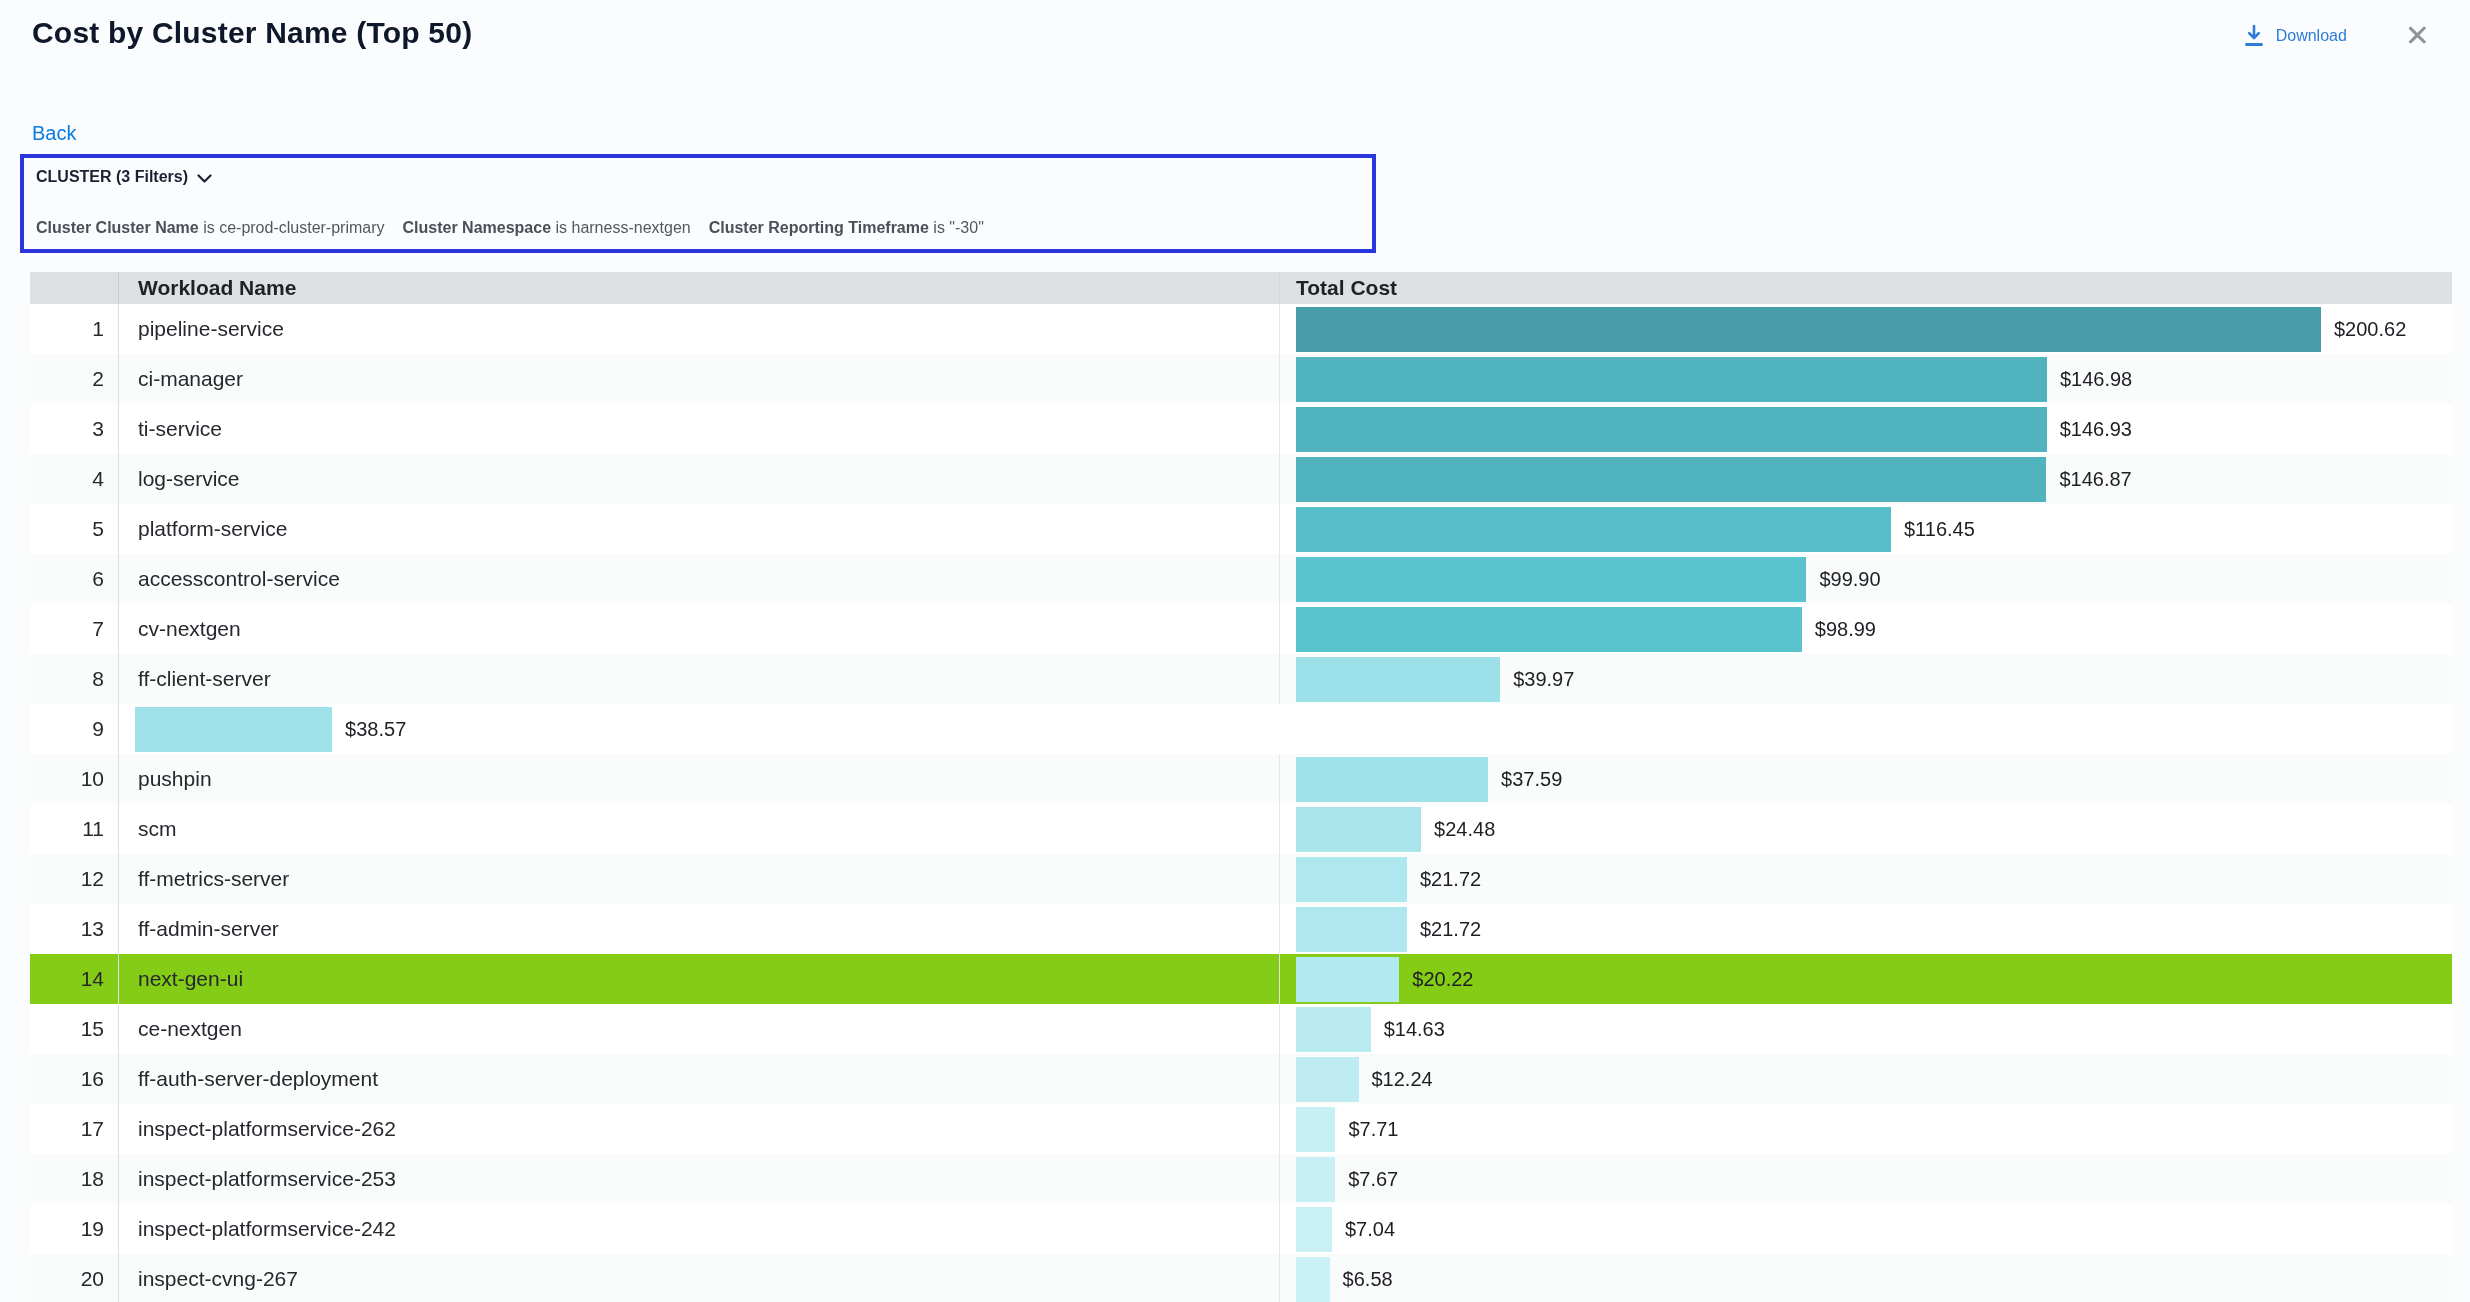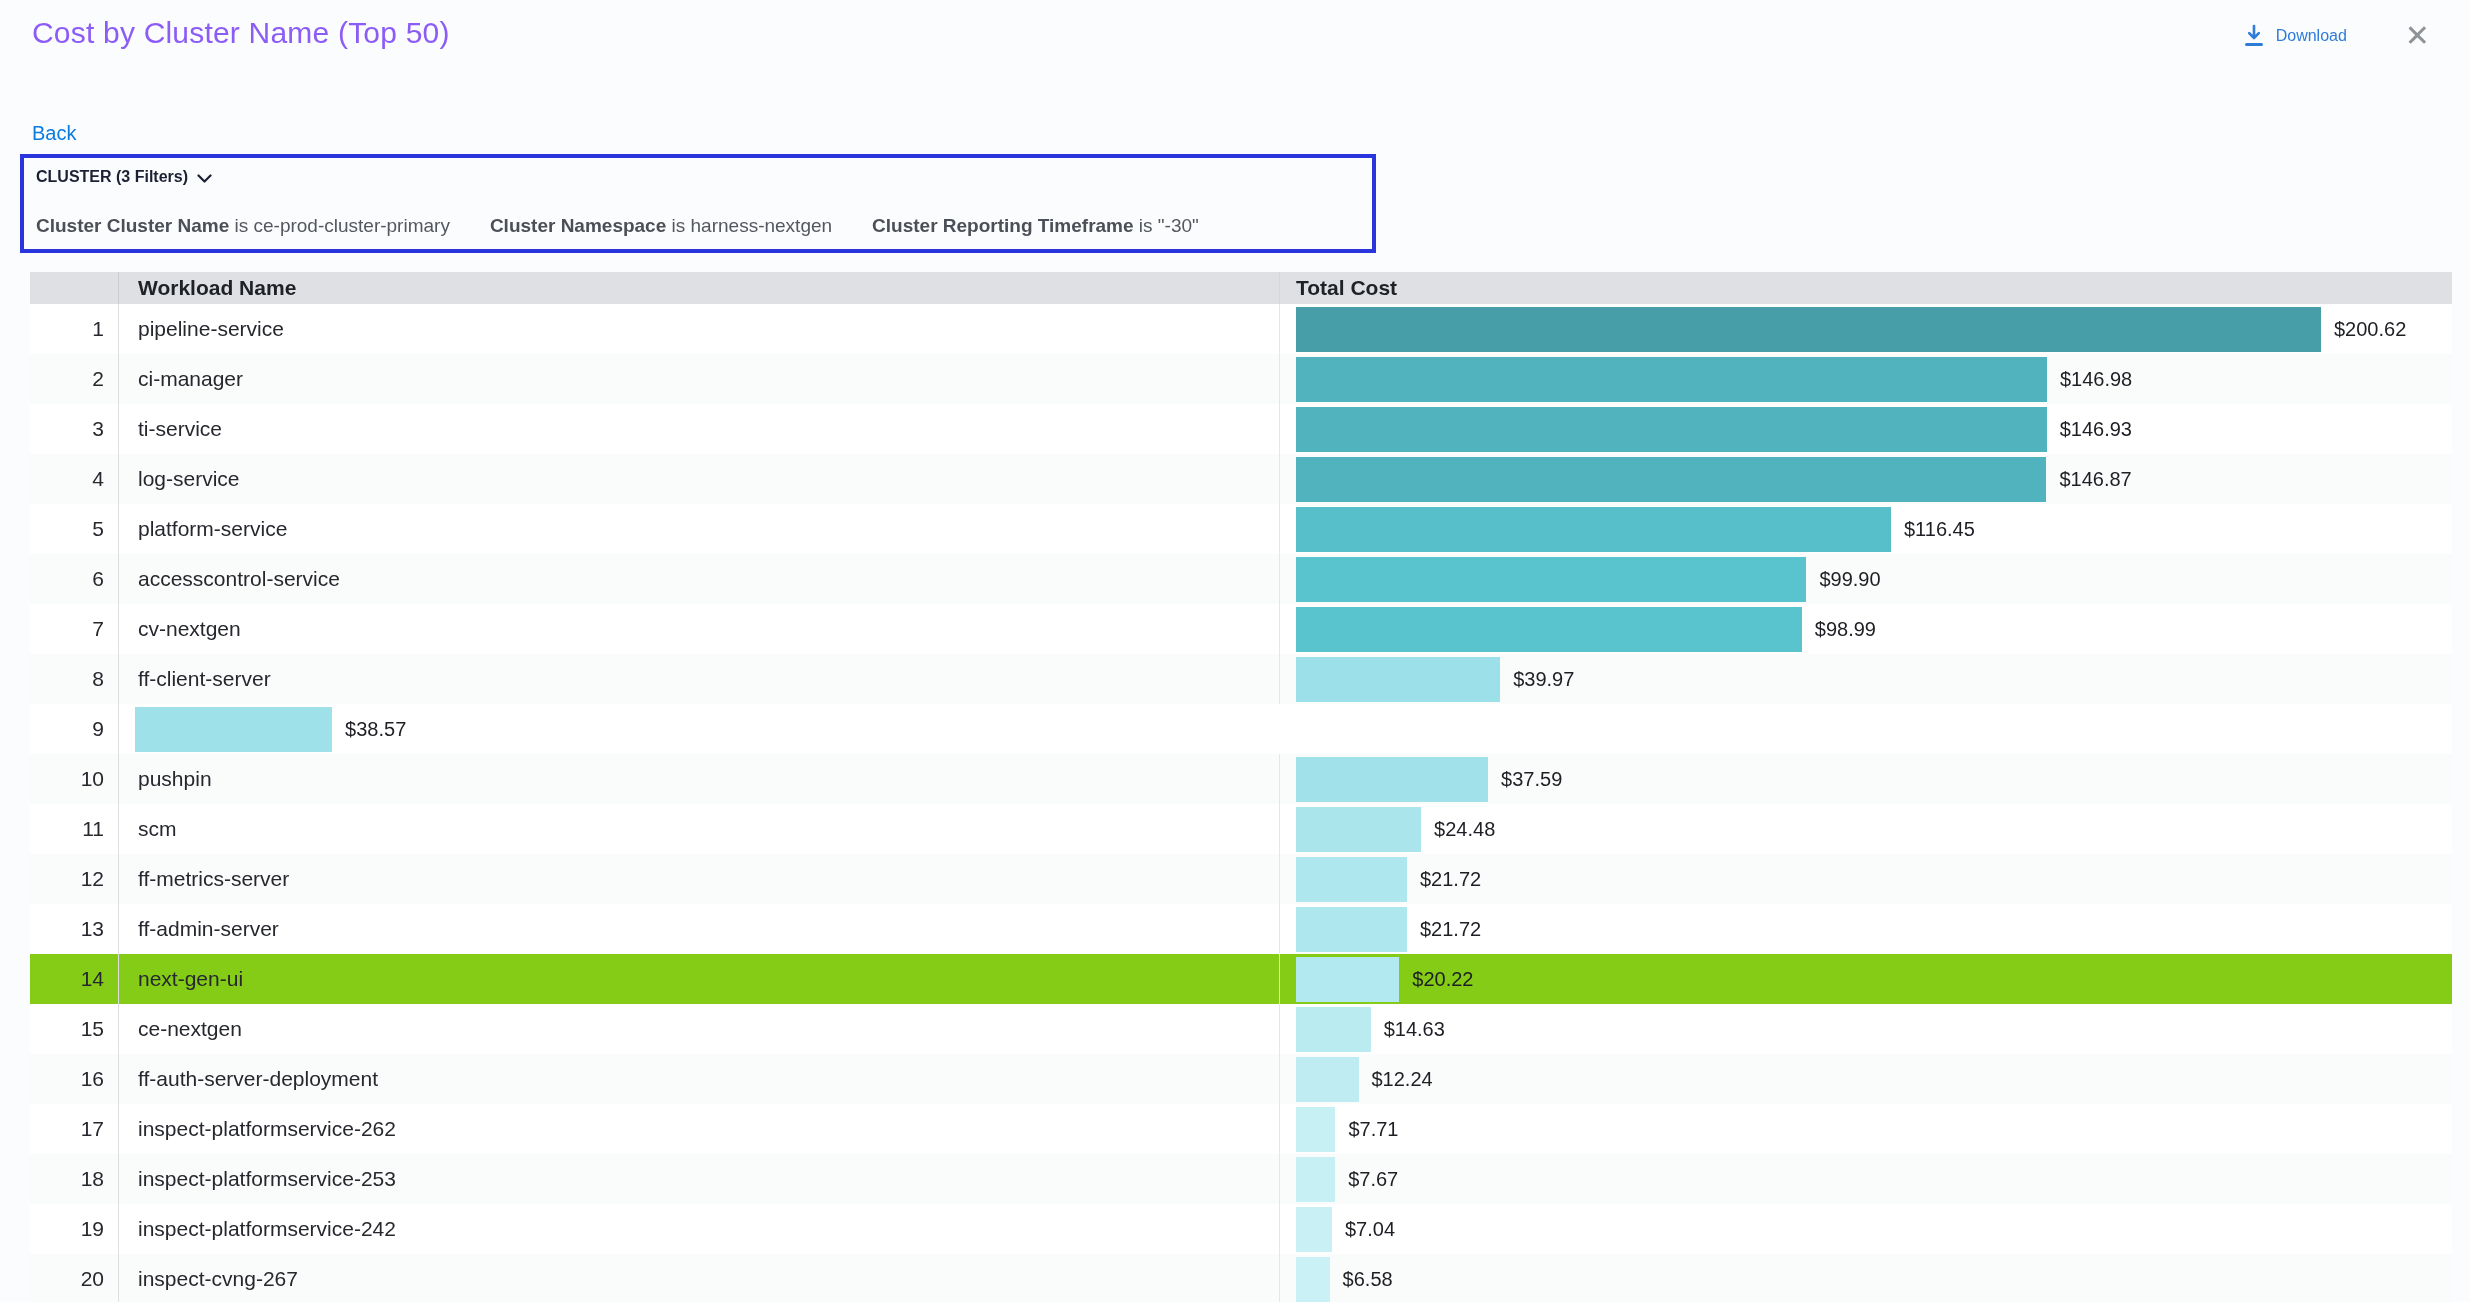--- a/index.html
+++ b/index.html
@@ -9,21 +9,21 @@
     background: #fbfcfd;
     font-family: "Liberation Sans", sans-serif;
     color: #26282e;
     position: relative;
     overflow: hidden;
   }
 
   
   .page-title {
     position: absolute; left: 32px; top: 16px;
-    font-size: 30px; font-weight: 400; color: #8b5cf6;
+    font-size: 30px; font-weight: 700; color: #0f172a;
     letter-spacing: 0.2px;
   }
   .header-actions {
     position: absolute; right: 34px; top: 20px;
     display: flex; align-items: center; gap: 46px;
   }
   .download-btn {
     display: flex; align-items: center; gap: 11px;
     color: #2f7cd8; font-size: 16px; font-weight: 500;
     cursor: pointer; background: none; border: none;
@@ -50,22 +50,22 @@
     padding: 10px 14px 12px 12px;
     display: flex; flex-direction: column; justify-content: space-between;
   }
   .filter-label-row {
     display: flex; align-items: center; gap: 9px;
     font-size: 16px; font-weight: 700; color: #1b2033;
     cursor: pointer; width: fit-content;
   }
   .filter-label-row svg { margin-top: 3px; }
   .filter-items {
-    display: flex; align-items: center; gap: 40px;
-    font-size: 19px; color: #54575f; white-space: nowrap;
+    display: flex; align-items: center; gap: 18px;
+    font-size: 16px; color: #54575f; white-space: nowrap;
   }
   .filter-item b { font-weight: 700; color: #4c4f57; }
 
   
   .cost-table {
     position: absolute; left: 30px; top: 272px;
     width: 2422px;
   }
   .t-header {
     display: flex; height: 32px; align-items: center;

